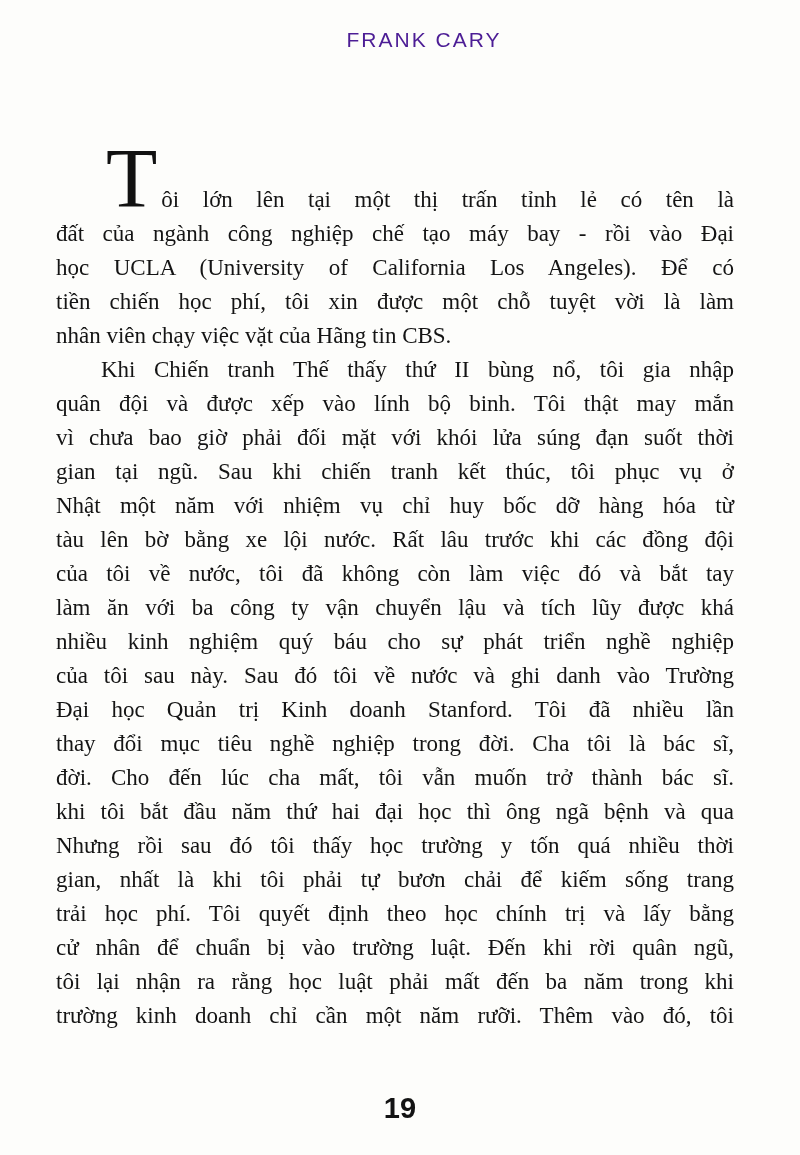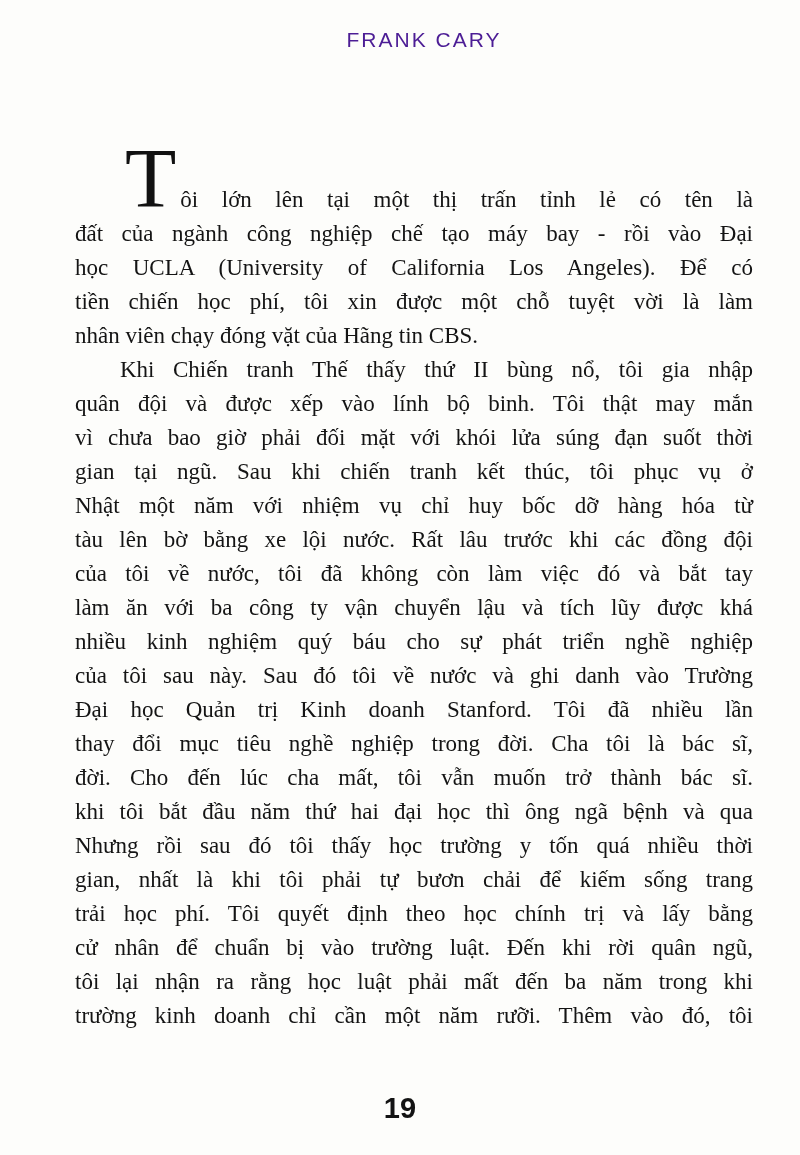--- a/index.html
+++ b/index.html
@@ -25,21 +25,21 @@
     font-family: "Liberation Sans", "DejaVu Sans", sans-serif;
     font-size: 21px;
     font-weight: 500;
     letter-spacing: 2px;
     color: #4c1d95;
     margin-left: 24px;
   }
   .body-text {
     position: absolute;
     top: 162px;
-    left: 75px;
+    left: 56px;
     width: 678px;
     font-family: "Liberation Serif", "DejaVu Serif", serif;
     font-size: 23px;
     line-height: 34px;
     color: #141414;
   }
   .line {
     text-align: justify;
     text-align-last: justify;
     -moz-text-align-last: justify;
@@ -83,21 +83,21 @@
 
   <main class="body-text">
 
     <div class="paragraph">
       <div class="line p1-first"><span class="dropcap">T</span><span>ôi lớn lên tại một thị trấn tỉnh lẻ có tên là</span></div>
       <div>
           <div class="line">đất của ngành công nghiệp chế tạo máy bay - rồi vào Đại</div>
           <div class="line">học UCLA (University of California Los Angeles). Để có</div>
           <div class="line">tiền chiến học phí, tôi xin được một chỗ tuyệt vời là làm</div>
         </div>
-      <div class="line natural">nhân viên chạy đóng vặt của Hãng tin CBS.</div>
+      <div class="line natural">nhân viên chạy việc vặt của Hãng tin CBS.</div>
     </div>
 
     <div class="paragraph">
       <div class="line p2-first">Khi Chiến tranh Thế thấy thứ II bùng nổ, tôi gia nhập</div>
       <div>
           <div class="line">quân đội và được xếp vào lính bộ binh. Tôi thật may mắn</div>
           <div class="line">vì chưa bao giờ phải đối mặt với khói lửa súng đạn suốt thời</div>
           <div class="line">gian tại ngũ. Sau khi chiến tranh kết thúc, tôi phục vụ ở</div>
           <div class="line">Nhật một năm với nhiệm vụ chỉ huy bốc dỡ hàng hóa từ</div>
           <div class="line">tàu lên bờ bằng xe lội nước. Rất lâu trước khi các đồng đội</div>

